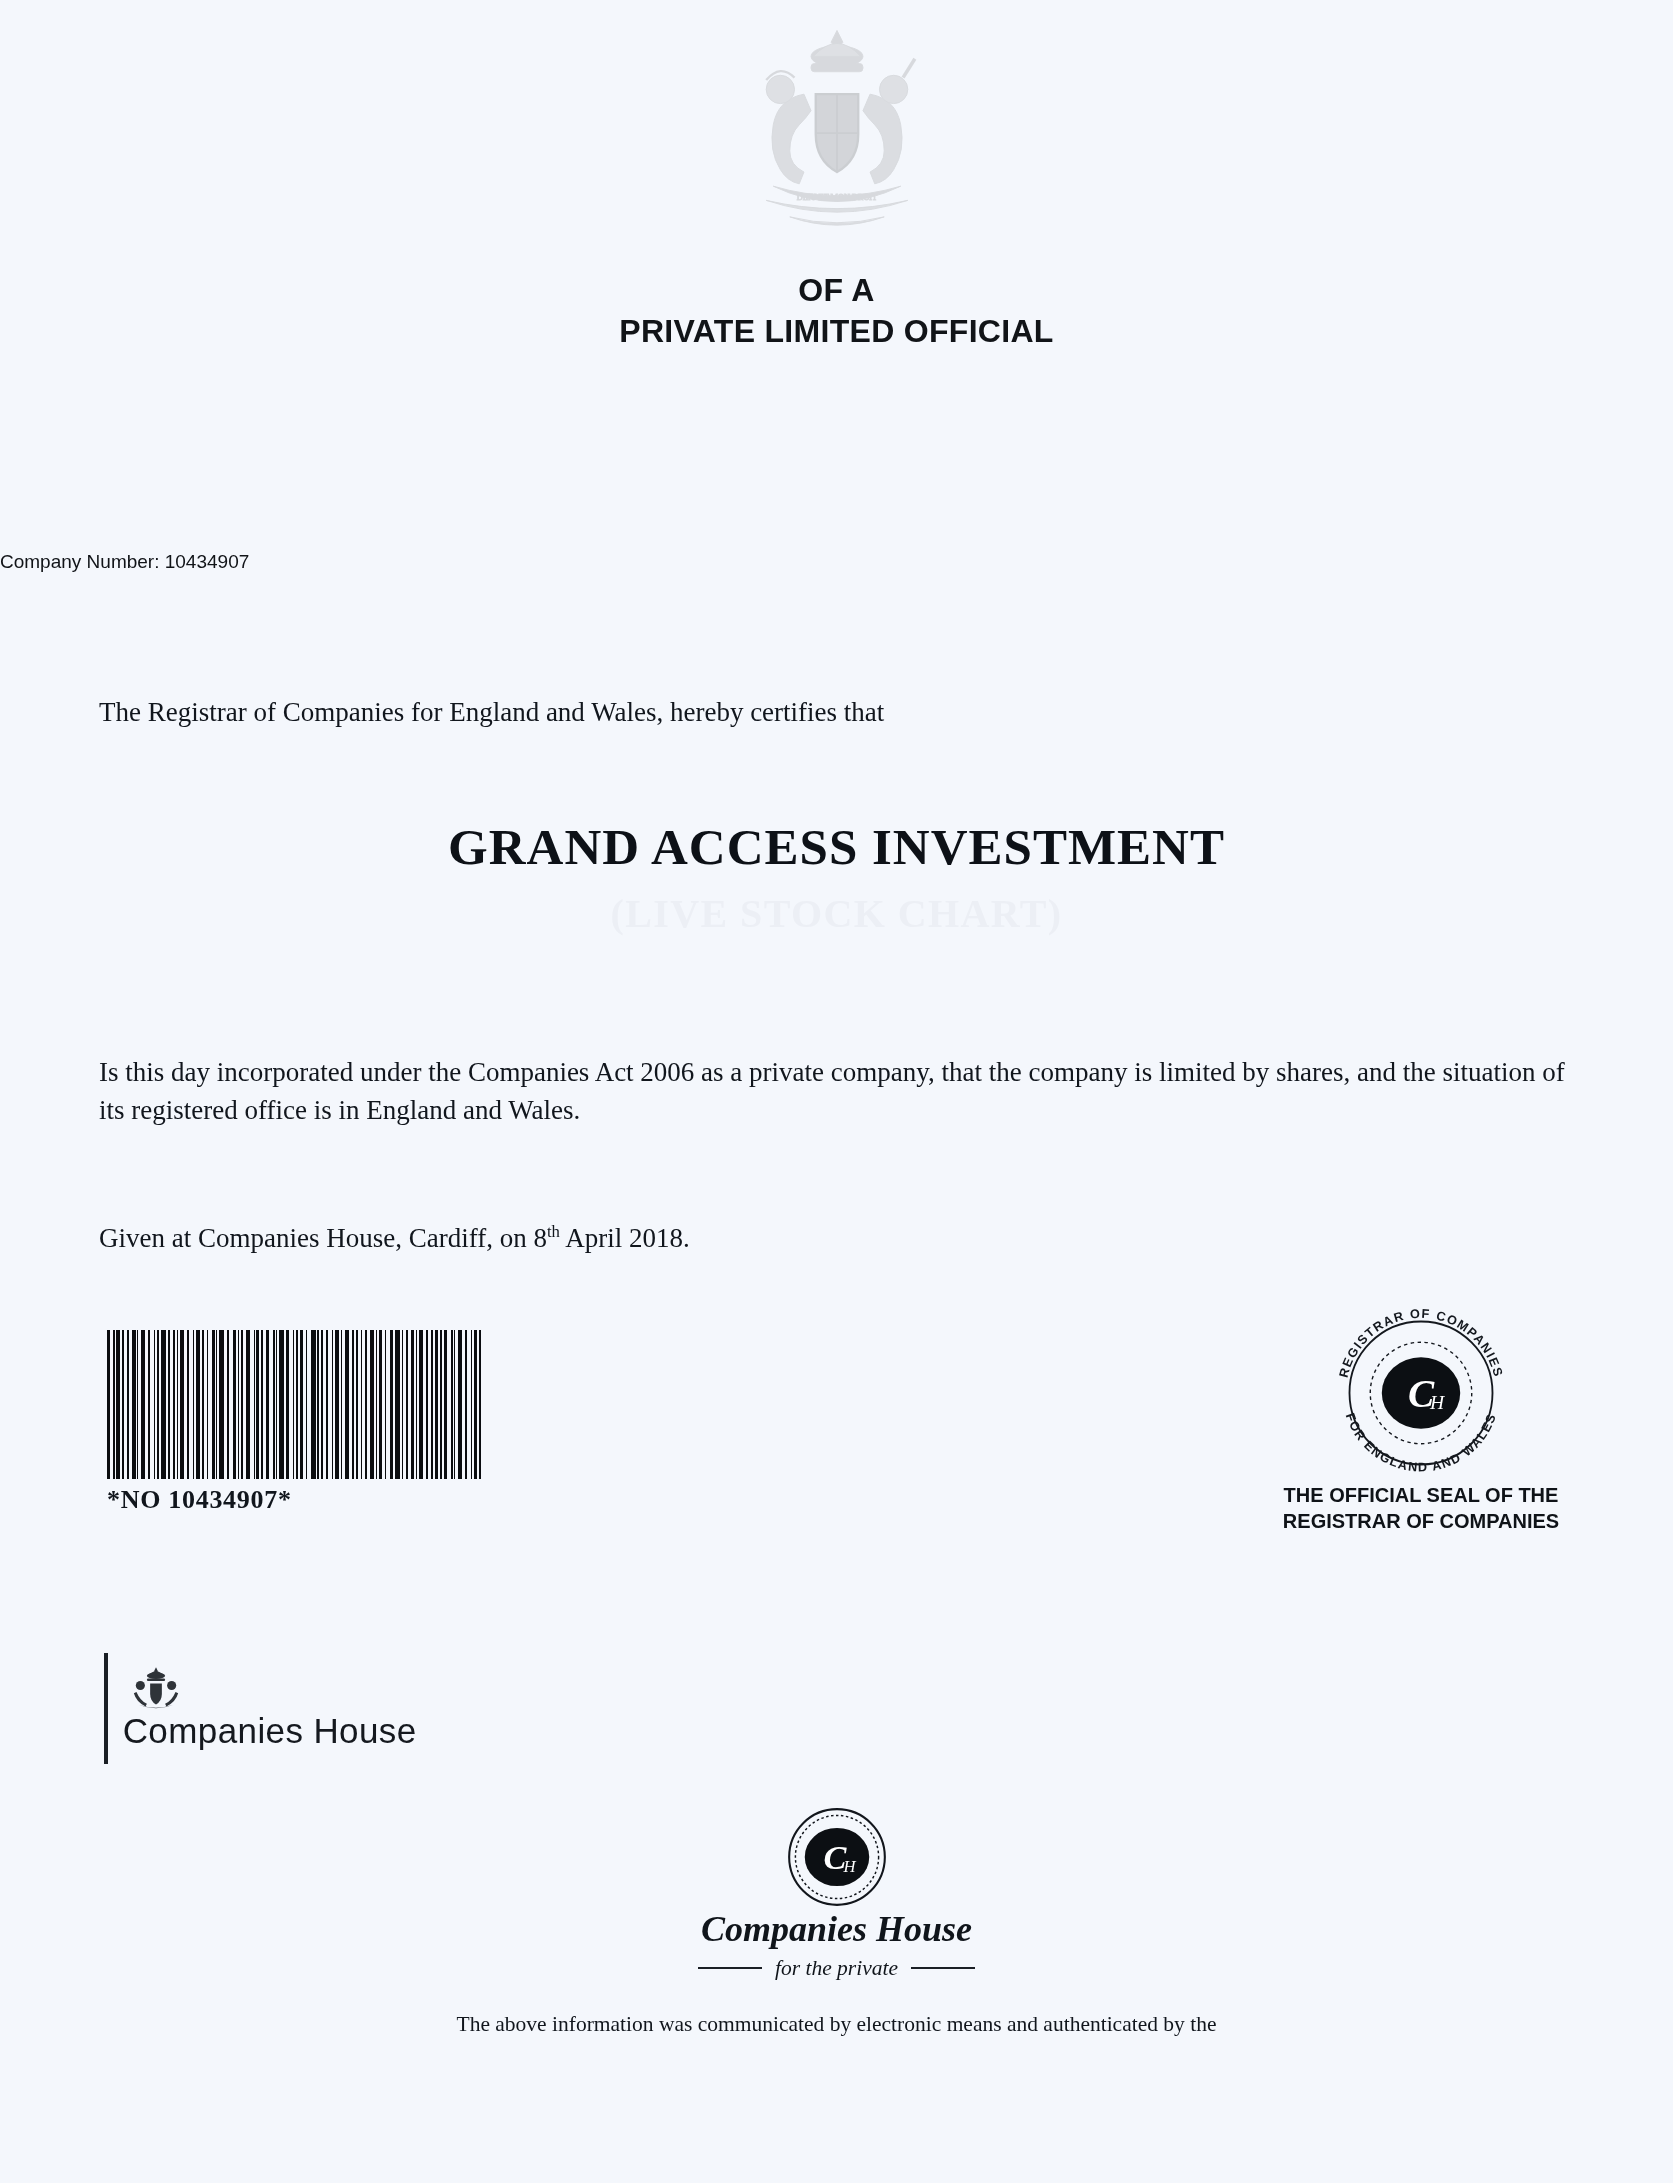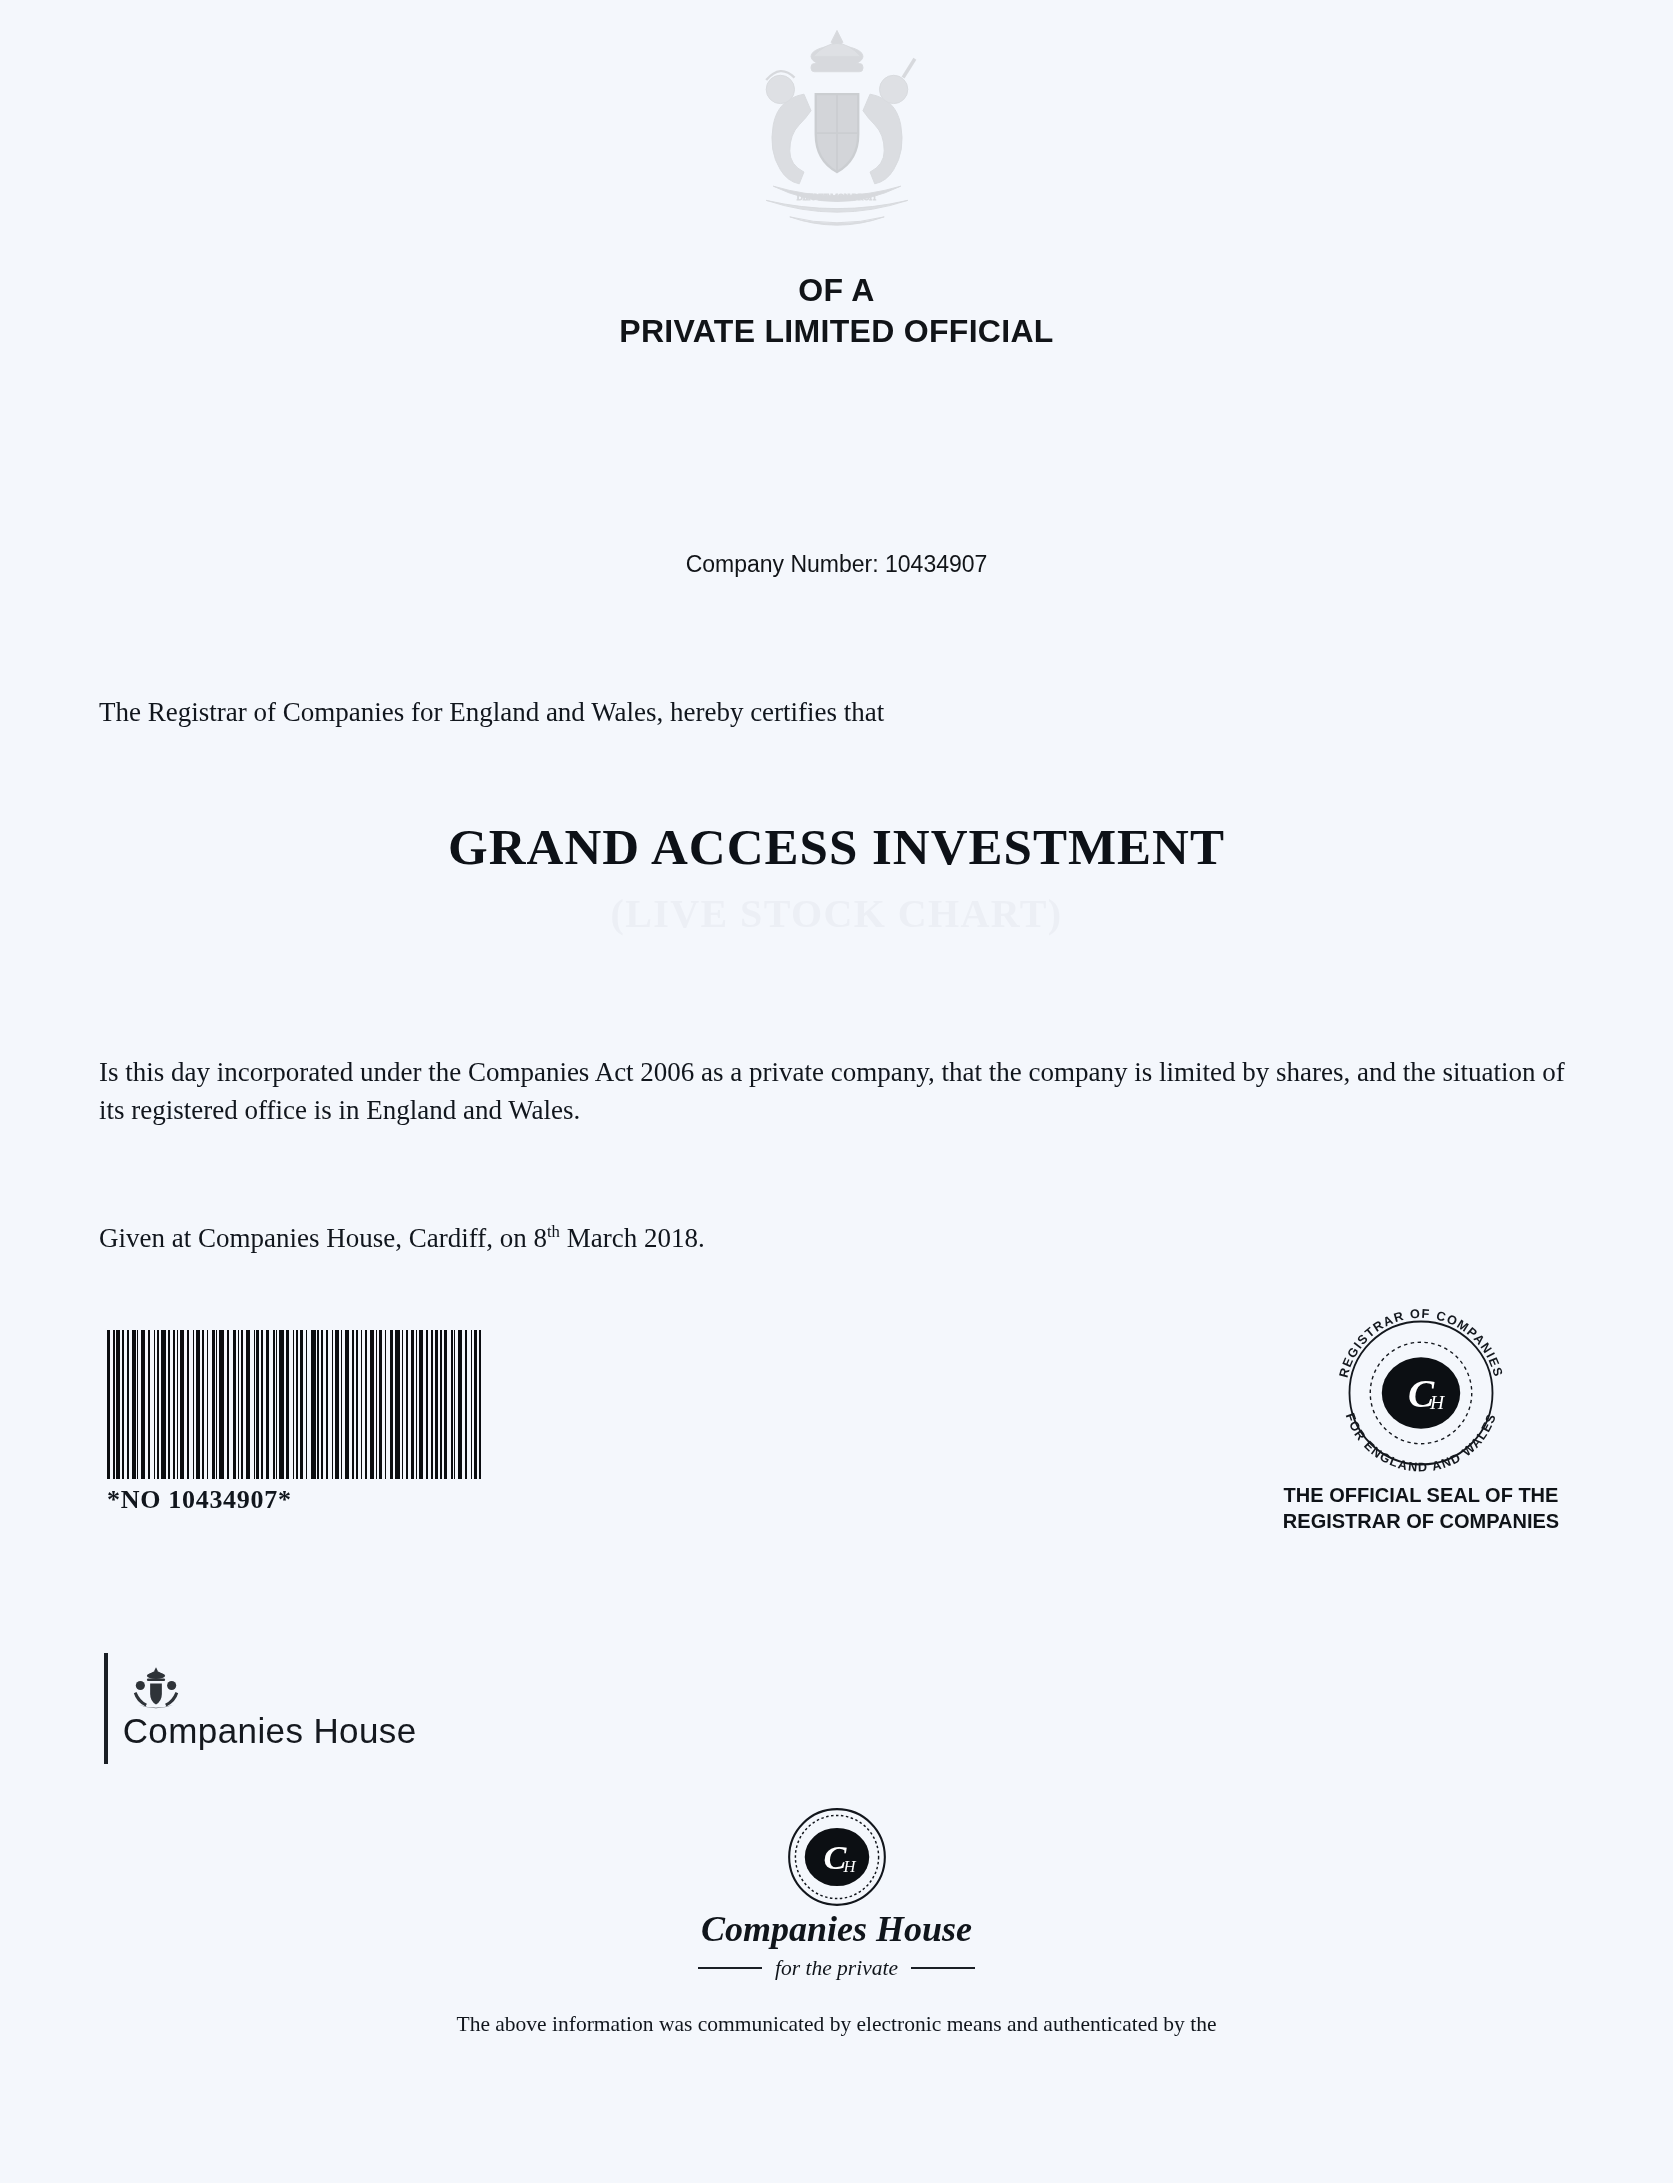--- a/index.html
+++ b/index.html
@@ -52,23 +52,23 @@
   }
   .heading .l1 { font-size: 32px; }
   .heading .l2 { font-size: 32px; }
   .heading .l3 { font-size: 32px; }
 
   .company-number {
     position: absolute;
     top: 551px;
     left: 0;
     width: 100%;
-    text-align: center;
+    text-align: left;
     font-family: "Liberation Sans", sans-serif;
-    font-size: 23px;
+    font-size: 19px;
     color: #111418;
   }
 
   
   .body-text {
     position: absolute;
     left: 99px;
     width: 1476px;
     font-family: "Liberation Serif", serif;
     font-size: 27px;
@@ -265,21 +265,21 @@
   <div class="company-number">Company Number: 10434907</div>
 
   <div class="body-text registrar-line">The Registrar of Companies for England and Wales, hereby certifies that</div>
 
   <div class="company-name">GRAND ACCESS INVESTMENT</div>
   <div class="company-name-sub">(LIVE STOCK CHART)</div>
 
   <div class="body-text incorporation-para">Is this day incorporated under the Companies Act 2006 as a private company, that the company is limited by shares, and the situation of its registered office is in England and Wales.</div>
 
   <div class="body-text given-line">
-    <span>Given at Companies House, Cardiff, on 8</span><sup>th</sup><span> March 2018.</span>
+    <span>Given at Companies House, Cardiff, on 8</span><sup>th</sup><span> April 2018.</span>
   </div>
 
   <div class="barcode-block">
     <div class="barcode" id="barcode">
         <i style="width:2.8px"></i>
         <i style="width:3.5px;background:transparent"></i>
         <i style="width:1.4px"></i>
         <i style="width:1.4px;background:transparent"></i>
         <i style="width:4.2px"></i>
         <i style="width:2.1px;background:transparent"></i>

